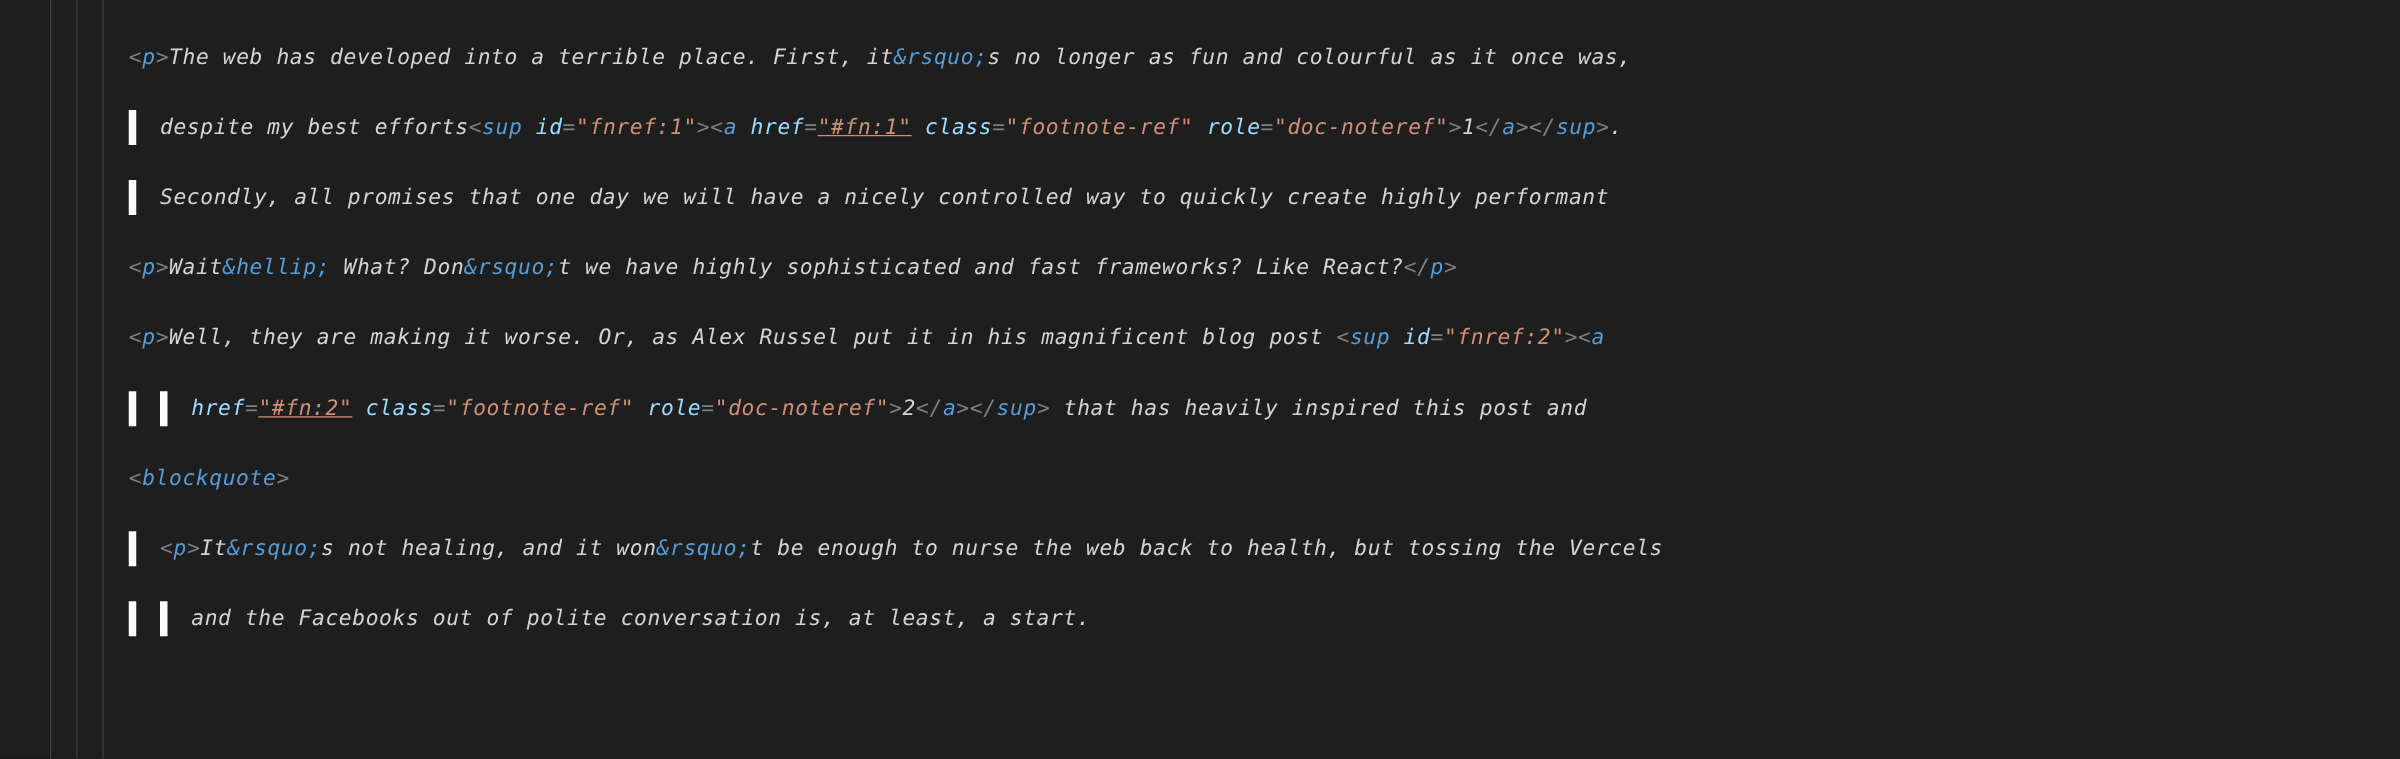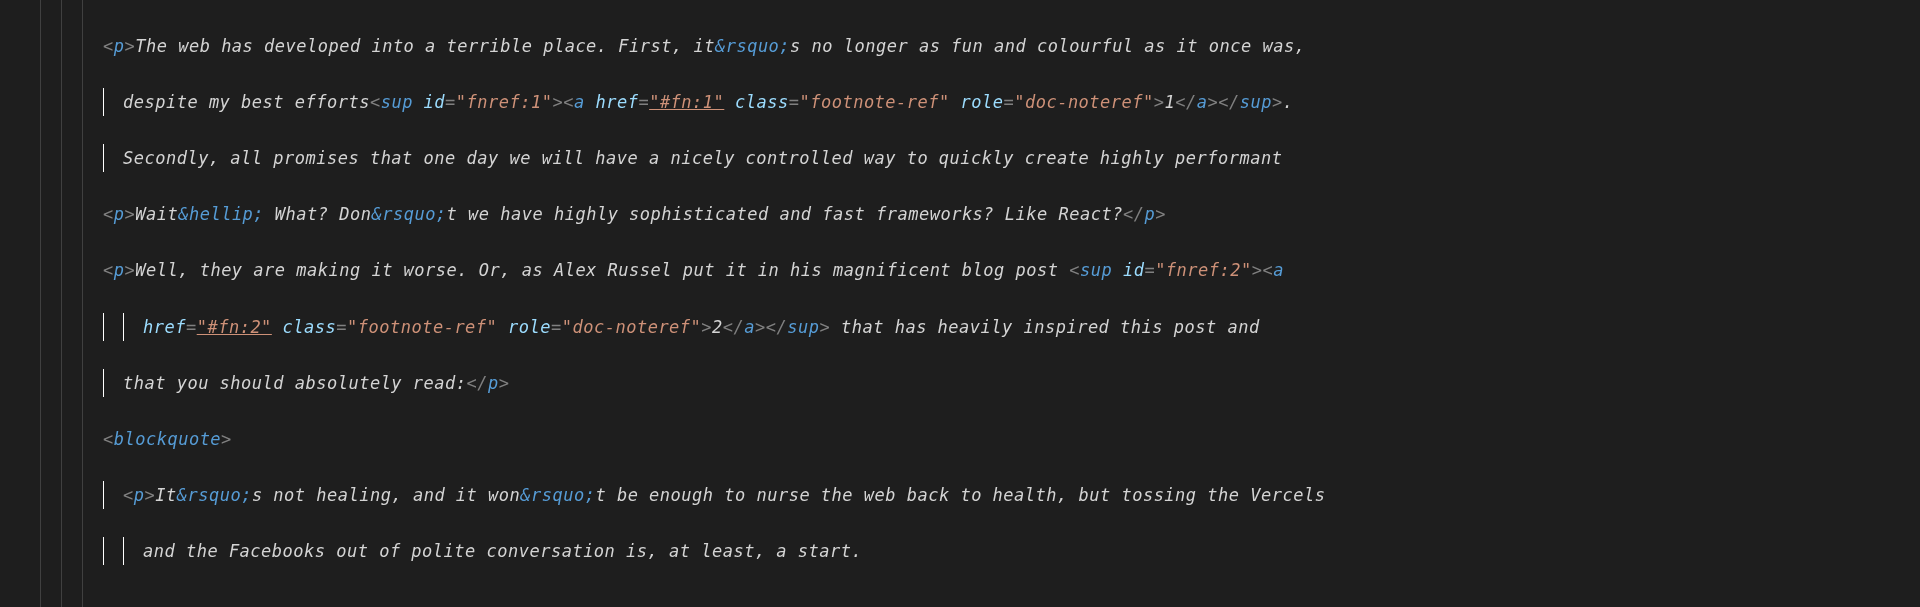--- a/index.html
+++ b/index.html
@@ -41,21 +41,21 @@
   .attr-name { color: #9cdcfe; }
   .attr-value { color: #ce9178; }
   .text { color: #d4d4d4; }
   .entity { color: #569cd6; }
   .punct { color: #808080; }
   .bracket { color: #808080; }
   .href-underline { text-decoration: underline; text-decoration-color: #ce9178; }
 
   .line { display: block; font-style: italic; }
   .wrap-guide {
-    border-left: 1px solid #ffffff;
+    border-left: 6px solid #ffffff;
     padding-left: 19px;
     margin-left: 0px;
     display: inline-block;
   }
 </style>
 </head>
 <body>
 
 <div class="editor">
   <div class="gutter"></div>
@@ -64,21 +64,20 @@
     <div class="guide"></div>
     <div class="guide"></div>
   </div>
   <div class="code">
 <span class="line"><span class="bracket">&lt;</span><span class="tag">p</span><span class="bracket">&gt;</span><span class="text">The web has developed into a terrible place. First, it</span><span class="entity">&amp;rsquo;</span><span class="text">s no longer as fun and colourful as it once was,</span></span>
 <span class="line"><span class="wrap-guide"><span class="text">despite my best efforts</span><span class="bracket">&lt;</span><span class="tag">sup</span><span class="attr-name"> id</span><span class="punct">=</span><span class="attr-value">"fnref:1"</span><span class="bracket">&gt;&lt;</span><span class="tag">a</span><span class="attr-name"> href</span><span class="punct">=</span><span class="attr-value href-underline">"#fn:1"</span><span class="attr-name"> class</span><span class="punct">=</span><span class="attr-value">"footnote-ref"</span><span class="attr-name"> role</span><span class="punct">=</span><span class="attr-value">"doc-noteref"</span><span class="bracket">&gt;</span><span class="text">1</span><span class="bracket">&lt;/</span><span class="tag">a</span><span class="bracket">&gt;&lt;/</span><span class="tag">sup</span><span class="bracket">&gt;</span><span class="text">.</span></span></span>
 <span class="line"><span class="wrap-guide"><span class="text">Secondly, all promises that one day we will have a nicely controlled way to quickly create highly performant</span></span></span>
 <span class="line"><span class="bracket">&lt;</span><span class="tag">p</span><span class="bracket">&gt;</span><span class="text">Wait</span><span class="entity">&amp;hellip;</span><span class="text"> What? Don</span><span class="entity">&amp;rsquo;</span><span class="text">t we have highly sophisticated and fast frameworks? Like React?</span><span class="bracket">&lt;/</span><span class="tag">p</span><span class="bracket">&gt;</span></span>
 <span class="line"><span class="bracket">&lt;</span><span class="tag">p</span><span class="bracket">&gt;</span><span class="text">Well, they are making it worse. Or, as Alex Russel put it in his magnificent blog post </span><span class="bracket">&lt;</span><span class="tag">sup</span><span class="attr-name"> id</span><span class="punct">=</span><span class="attr-value">"fnref:2"</span><span class="bracket">&gt;&lt;</span><span class="tag">a</span></span>
 <span class="line"><span class="wrap-guide"><span class="wrap-guide"><span class="attr-name">href</span><span class="punct">=</span><span class="attr-value href-underline">"#fn:2"</span><span class="attr-name"> class</span><span class="punct">=</span><span class="attr-value">"footnote-ref"</span><span class="attr-name"> role</span><span class="punct">=</span><span class="attr-value">"doc-noteref"</span><span class="bracket">&gt;</span><span class="text">2</span><span class="bracket">&lt;/</span><span class="tag">a</span><span class="bracket">&gt;&lt;/</span><span class="tag">sup</span><span class="bracket">&gt;</span><span class="text"> that has heavily inspired this post and</span></span></span></span>
-<span class="line"><span class="wrap-guide"><span class="text">that you should absolutely read:</span><span class="bracket">&lt;/</span><span class="tag">p</span><span class="bracket">&gt;</span></span></span>
 <span class="line"><span class="bracket">&lt;</span><span class="tag">blockquote</span><span class="bracket">&gt;</span></span>
 <span class="line"><span class="wrap-guide"><span class="bracket">&lt;</span><span class="tag">p</span><span class="bracket">&gt;</span><span class="text">It</span><span class="entity">&amp;rsquo;</span><span class="text">s not healing, and it won</span><span class="entity">&amp;rsquo;</span><span class="text">t be enough to nurse the web back to health, but tossing the Vercels</span></span></span>
 <span class="line"><span class="wrap-guide"><span class="wrap-guide"><span class="text">and the Facebooks out of polite conversation is, at least, a start.</span></span></span></span>
 
 
 
 
 
 
   </div>

